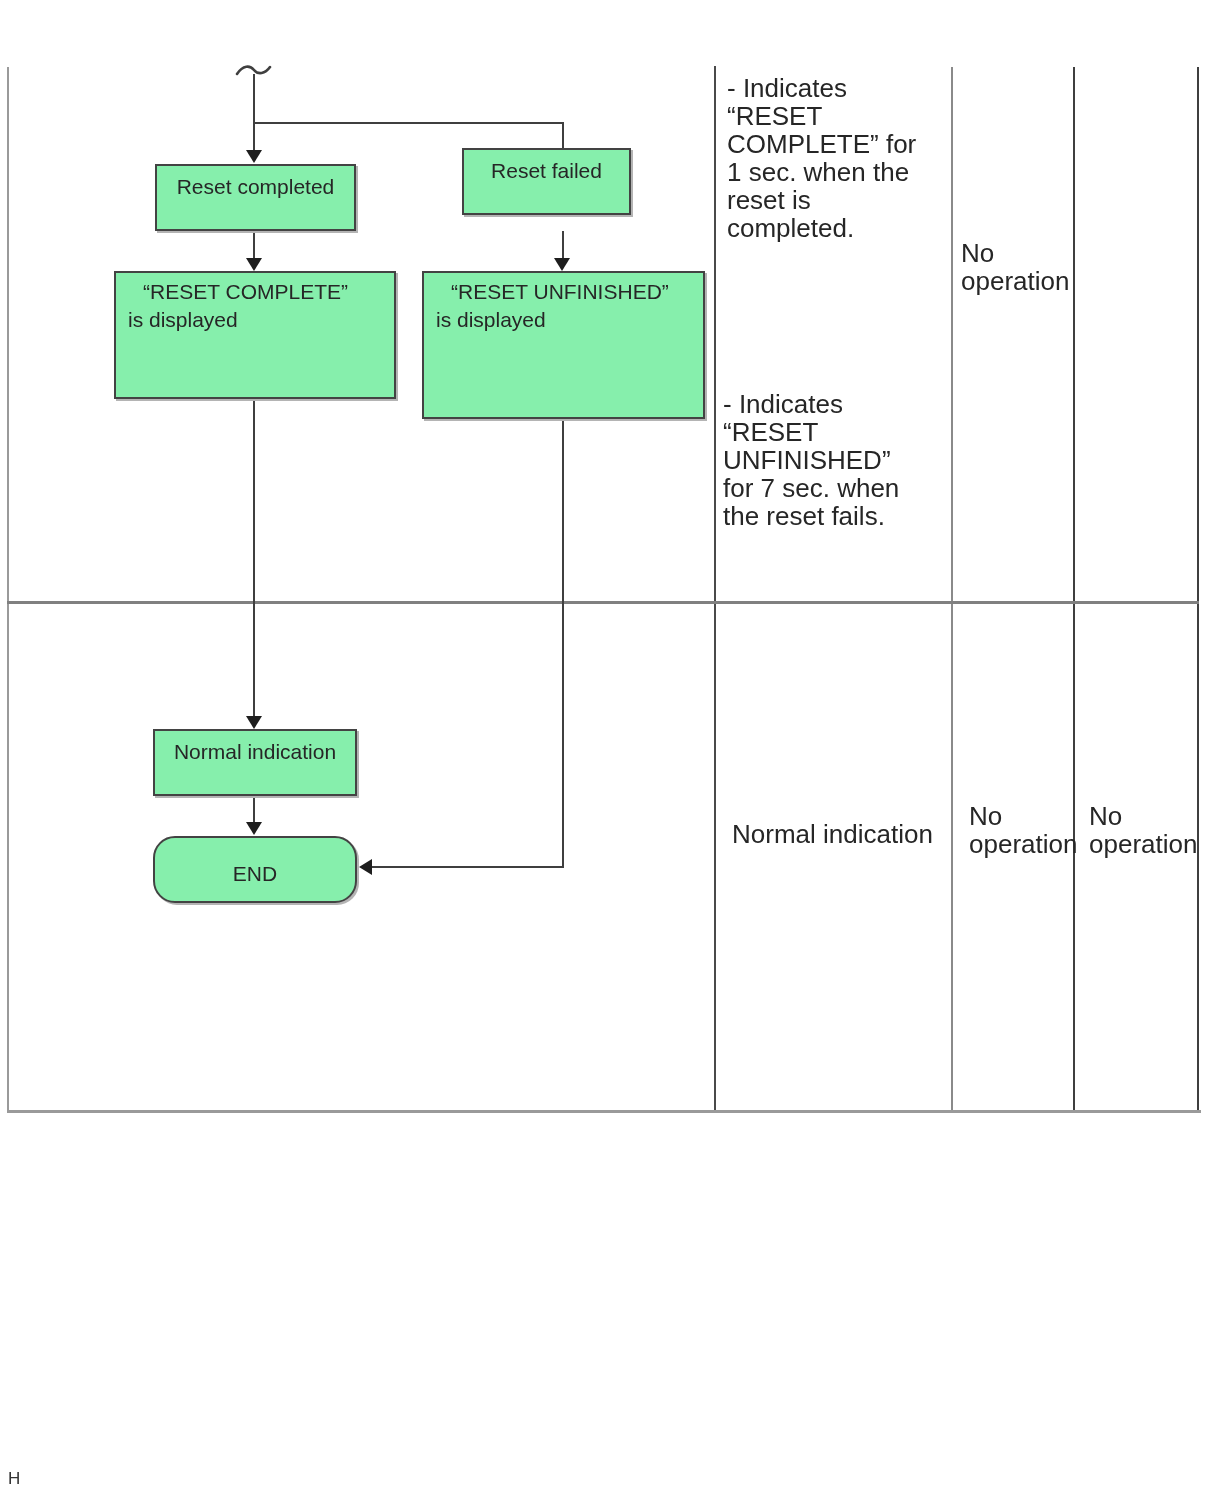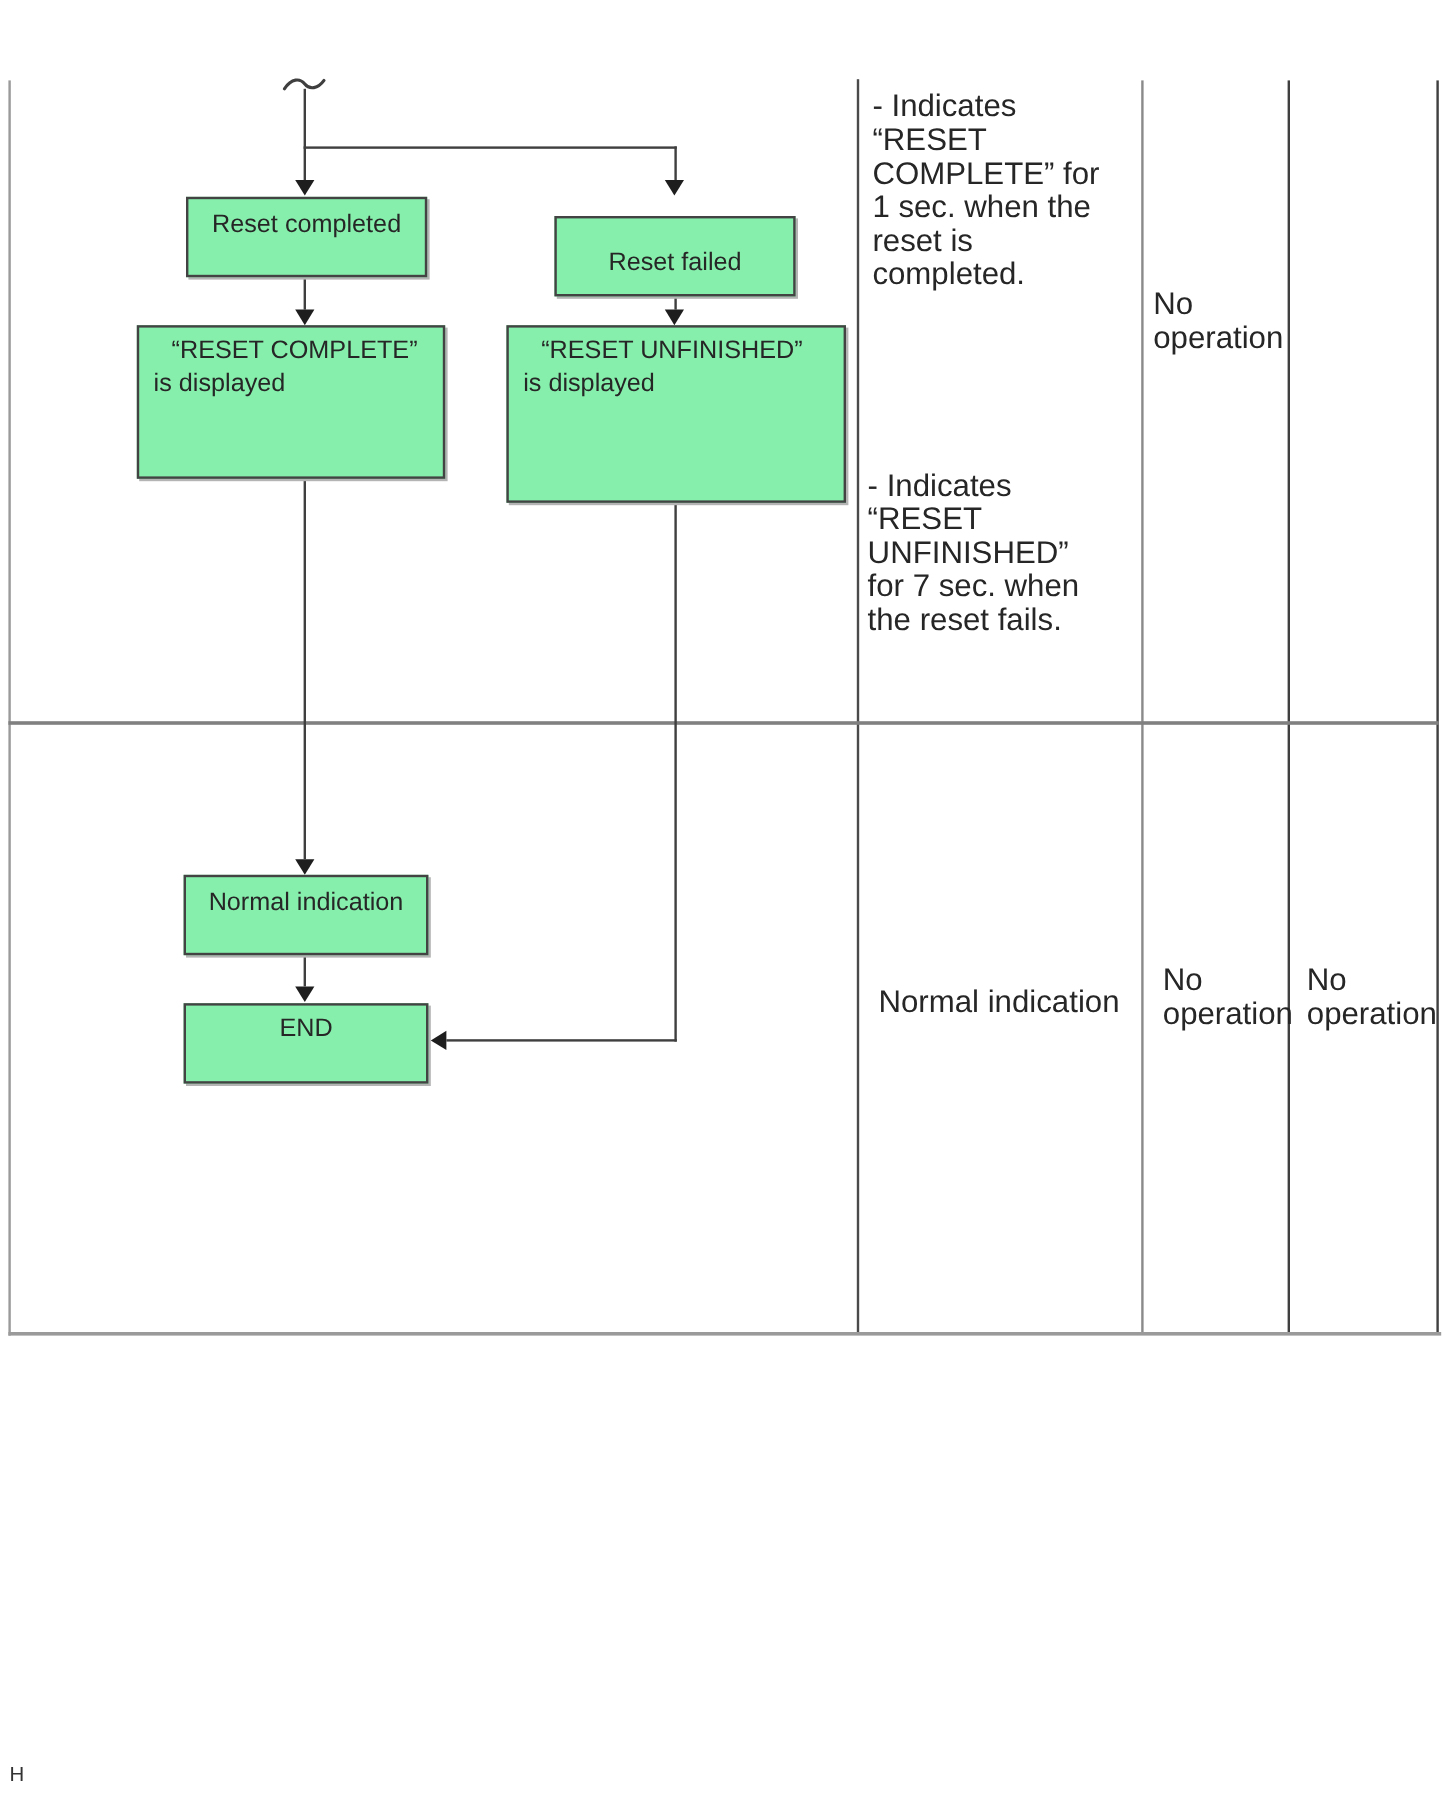--- a/index.html
+++ b/index.html
@@ -87,35 +87,35 @@
   <div class="arr-d" style="left:246px;top:822px;"></div>
 
   <div class="ln vln" style="left:562px;top:399px;height:469px;"></div>
   <div class="ln hln" style="left:372px;top:866px;width:192px;"></div>
   <div class="arr-l" style="left:359px;top:859px;"></div>
 
   <div class="node center" style="left:155px;top:164px;width:201px;height:67px;padding-top:7px;">
     <span>Reset completed</span>
   </div>
 
-  <div class="node center" style="left:462px;top:180px;width:201px;height:67px;padding-top:23px;">
+  <div class="node center" style="left:462px;top:148px;width:169px;height:67px;padding-top:7px;">
     <span>Reset failed</span>
   </div>
 
-  <div class="node big" style="left:114px;top:271px;width:257px;height:128px;">“RESET COMPLETE”
+  <div class="node big" style="left:114px;top:271px;width:282px;height:128px;">“RESET COMPLETE”
 is displayed</div>
 
   <div class="node big" style="left:422px;top:271px;width:283px;height:148px;">“RESET UNFINISHED”
 is displayed</div>
 
   <div class="node center" style="left:153px;top:729px;width:204px;height:67px;padding-top:7px;">
     <span>Normal indication</span>
   </div>
 
-  <div class="node center" style="left:153px;top:836px;width:204px;height:67px;padding-top:5px;">
+  <div class="node center" style="left:153px;top:836px;width:204px;height:67px;padding-top:22px;border-radius:22px;">
     <span>END</span>
   </div>
 
   <div class="txt" style="left:727px;top:74px;width:196px;">- Indicates “RESET COMPLETE” for 1 sec. when the reset is completed.</div>
 
   <div class="txt" style="left:723px;top:390px;width:200px;">- Indicates “RESET UNFINISHED” for 7 sec. when the reset fails.</div>
 
   <div class="txt" style="left:961px;top:239px;width:106px;">No operation</div>
 
 

